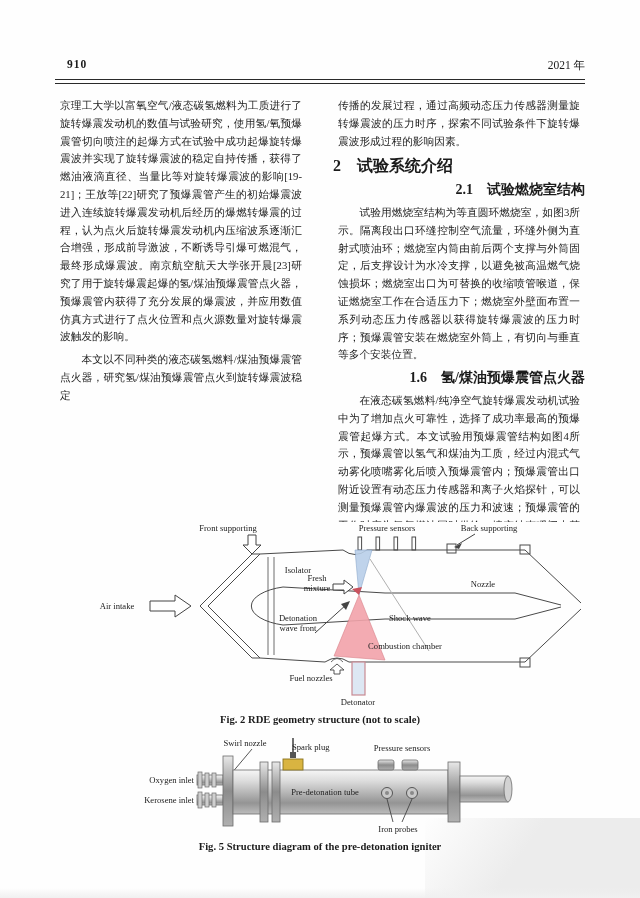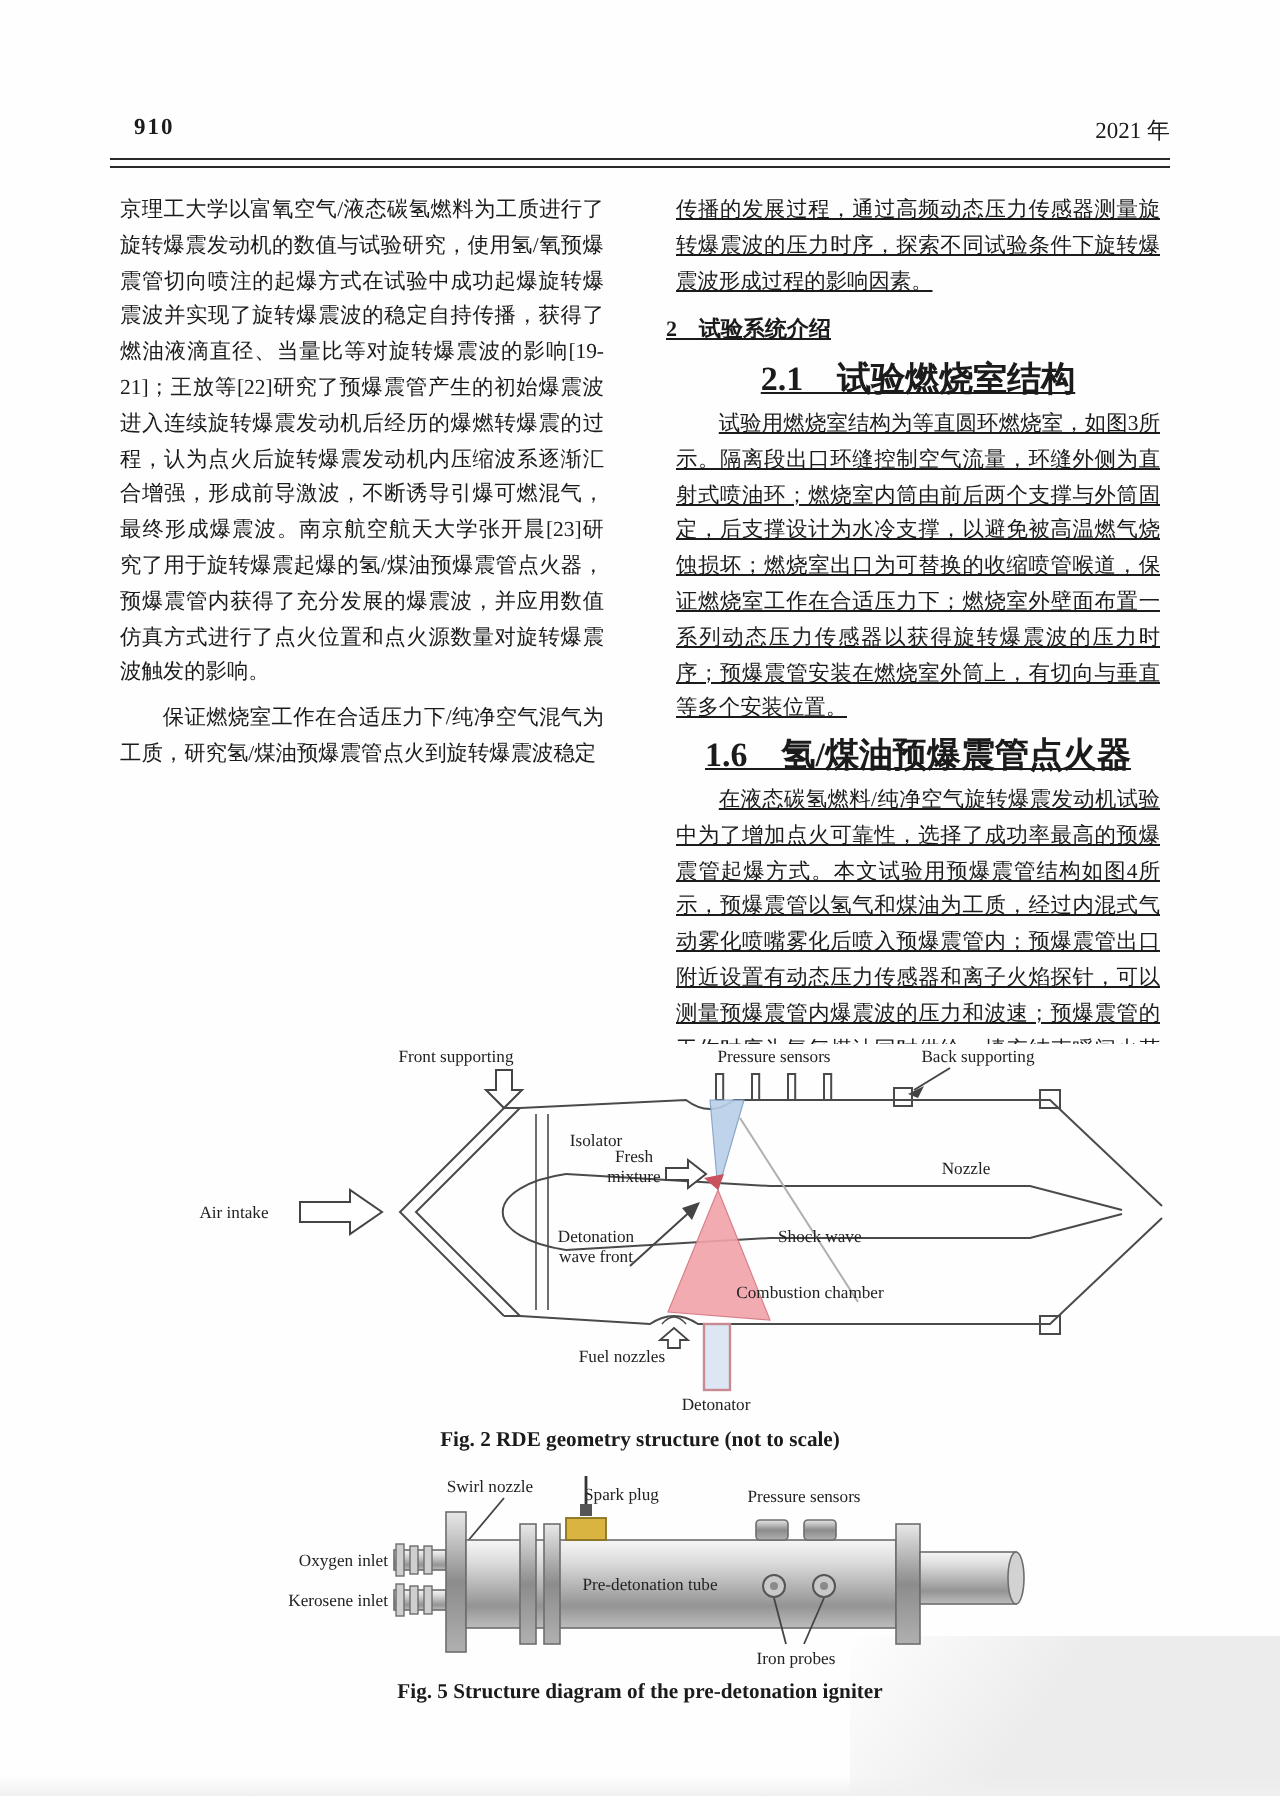--- a/index.html
+++ b/index.html
@@ -21,25 +21,25 @@
   .header{position:absolute;left:55px;top:58px;width:530px;height:18px;font-size:11.5px;}
   .header .pagenum{position:absolute;left:12px;top:0;font-weight:bold;letter-spacing:1px;}
   .header .jtitle{position:absolute;left:0;right:0;top:0;text-align:center;font-weight:bold;letter-spacing:9px;}
   .header .year{position:absolute;right:0;top:0;}
   .rule-a{position:absolute;left:55px;width:530px;top:79px;border-top:1.6px solid #2a2a2a;}
   .rule-b{position:absolute;left:55px;width:530px;top:82.5px;border-top:1px solid #2a2a2a;}
   
   .col{position:absolute;top:92px;width:252px;height:430px;overflow:hidden;
        font-size:10.7px;line-height:17.8px;text-align:justify;text-justify:inter-ideograph;}
   .col-left{left:55px;}
-  .col-right{left:333px;text-decoration:underline;}
+  .col-right{left:333px;}
   .col p{margin:5px;}
   .col p.indent{text-indent:2em;}
-  .h-sec{font-size:11px;font-weight:bold;margin:7px 0 6px 0;text-align:left;}
-  .h-sub{font-size:17px;font-weight:bold;margin:2px 0 2px 0;text-align:center;}
+  .h-sec{font-size:16px;font-weight:bold;margin:7px 0 6px 0;text-align:left;}
+  .h-sub{font-size:14px;font-weight:bold;margin:2px 0 2px 0;text-align:right;}
   
   .fig3{position:absolute;left:55px;top:521px;width:530px;}
   .fig4{position:absolute;left:55px;top:736px;width:530px;}
   .fig4 svg{display:block;margin-left:85px;}
   .figcap{width:100%;text-align:center;font-weight:bold;font-size:10.6px;margin-top:1px;}
   svg text{font-family:"Liberation Serif","DejaVu Serif",serif;font-size:8.6px;fill:#222;}
   .outline{fill:none;stroke:#4a4a4a;stroke-width:1;}
   .thin{stroke-width:0.8;}
 </style>
 </head>
@@ -50,21 +50,21 @@
 
 <div class="header">
   <span class="pagenum">910</span>
   <span class="year">2021 年</span>
 </div>
 <div class="rule-a"></div>
 <div class="rule-b"></div>
 
 <div class="col col-left">
   <p>京理工大学以富氧空气/液态碳氢燃料为工质进行了旋转爆震发动机的数值与试验研究，使用氢/氧预爆震管切向喷注的起爆方式在试验中成功起爆旋转爆震波并实现了旋转爆震波的稳定自持传播，获得了燃油液滴直径、当量比等对旋转爆震波的影响[19-21]；王放等[22]研究了预爆震管产生的初始爆震波进入连续旋转爆震发动机后经历的爆燃转爆震的过程，认为点火后旋转爆震发动机内压缩波系逐渐汇合增强，形成前导激波，不断诱导引爆可燃混气，最终形成爆震波。南京航空航天大学张开晨[23]研究了用于旋转爆震起爆的氢/煤油预爆震管点火器，预爆震管内获得了充分发展的爆震波，并应用数值仿真方式进行了点火位置和点火源数量对旋转爆震波触发的影响。</p>
-  <p class="indent">保证燃烧室工作在合适压力下/纯净空气混气为工质，研究氢/煤油预爆震管点火到旋转爆震波稳定</p>
+  <p class="indent">本文以不同种类的液态碳氢燃料/煤油预爆震管点火器，研究氢/煤油预爆震管点火到旋转爆震波稳定</p>
 </div>
 
 <div class="col col-right">
   <p>传播的发展过程，通过高频动态压力传感器测量旋转爆震波的压力时序，探索不同试验条件下旋转爆震波形成过程的影响因素。</p>
   <div class="h-sec">2　试验系统介绍</div>
   <div class="h-sub">2.1　试验燃烧室结构</div>
   <p class="indent">试验用燃烧室结构为等直圆环燃烧室，如图3所示。隔离段出口环缝控制空气流量，环缝外侧为直射式喷油环；燃烧室内筒由前后两个支撑与外筒固定，后支撑设计为水冷支撑，以避免被高温燃气烧蚀损坏；燃烧室出口为可替换的收缩喷管喉道，保证燃烧室工作在合适压力下；燃烧室外壁面布置一系列动态压力传感器以获得旋转爆震波的压力时序；预爆震管安装在燃烧室外筒上，有切向与垂直等多个安装位置。</p>
   <div class="h-sub">1.6　氢/煤油预爆震管点火器</div>
   <p class="indent">在液态碳氢燃料/纯净空气旋转爆震发动机试验中为了增加点火可靠性，选择了成功率最高的预爆震管起爆方式。本文试验用预爆震管结构如图4所示，预爆震管以氢气和煤油为工质，经过内混式气动雾化喷嘴雾化后喷入预爆震管内；预爆震管出口附近设置有动态压力传感器和离子火焰探针，可以测量预爆震管内爆震波的压力和波速；预爆震管的工作时序为氢气煤油同时供给，填充结束瞬间火花塞点火，在较短的时间和距离内能够获得充分发展的</p>
 </div>

